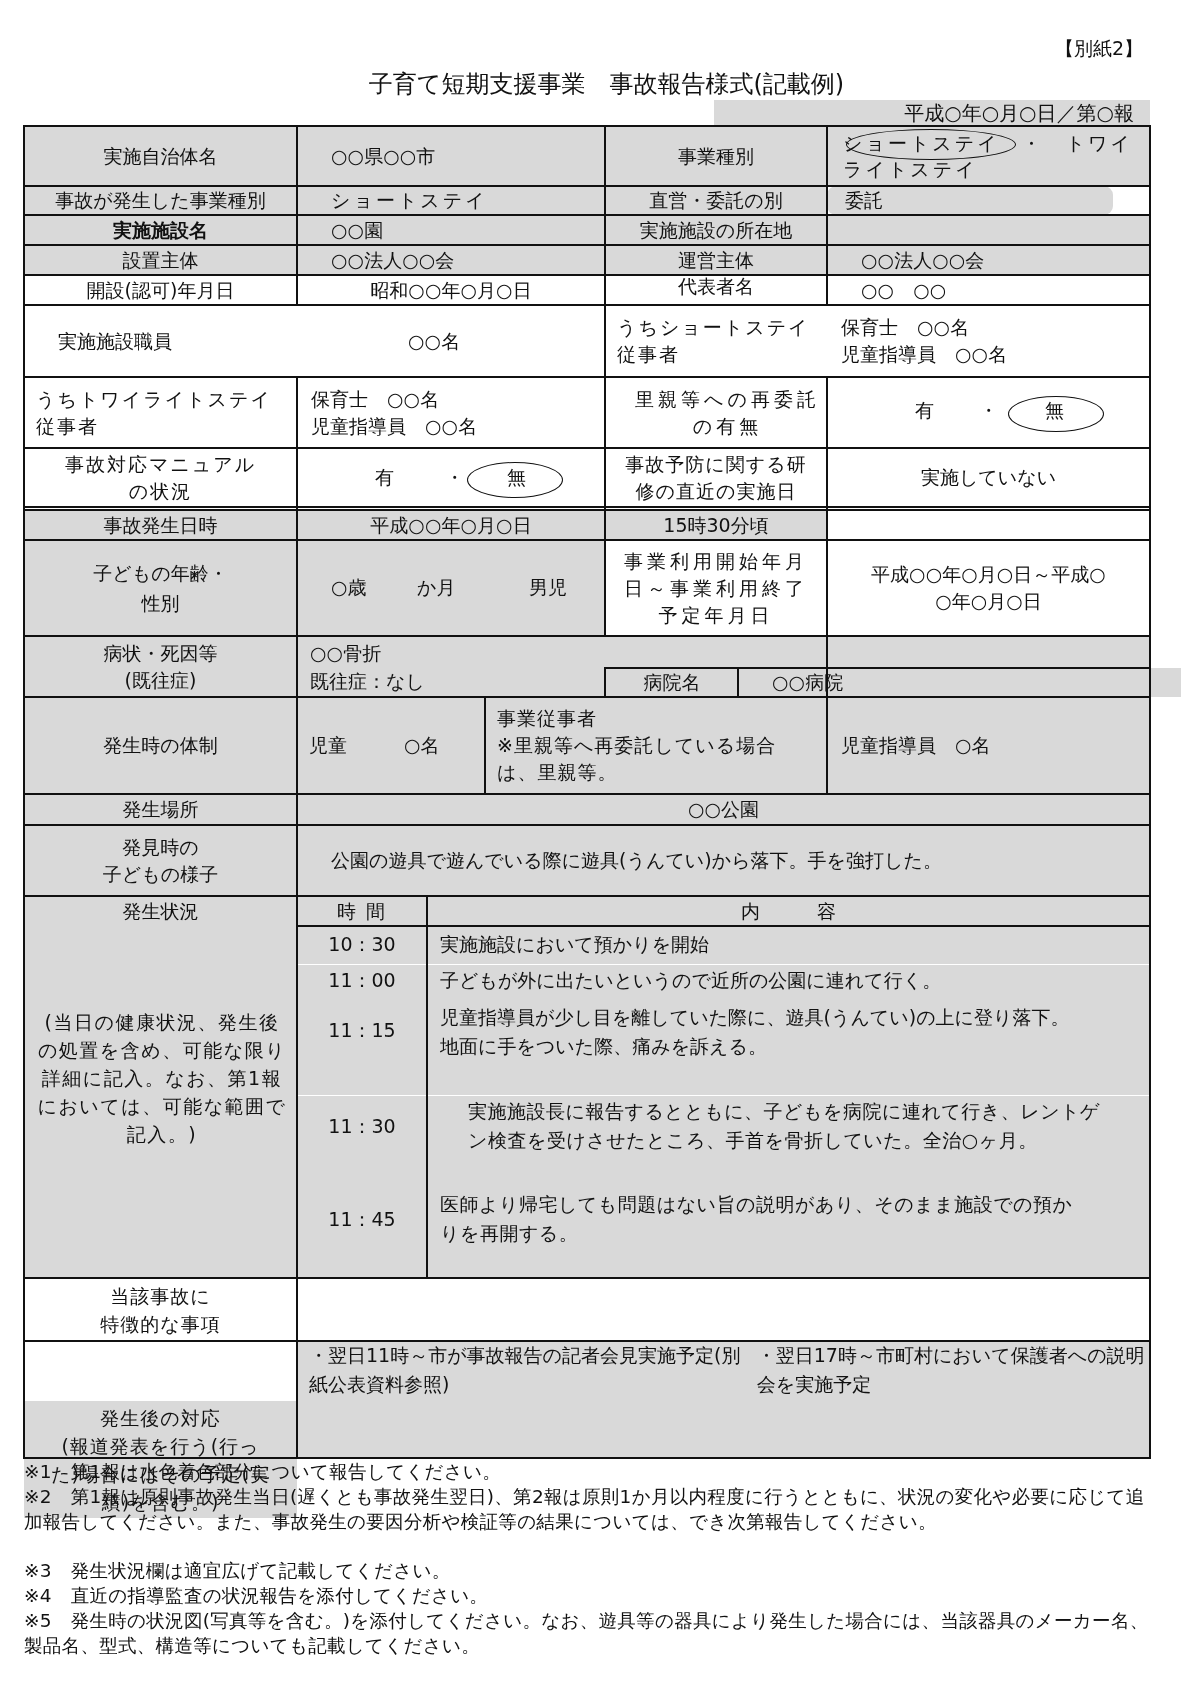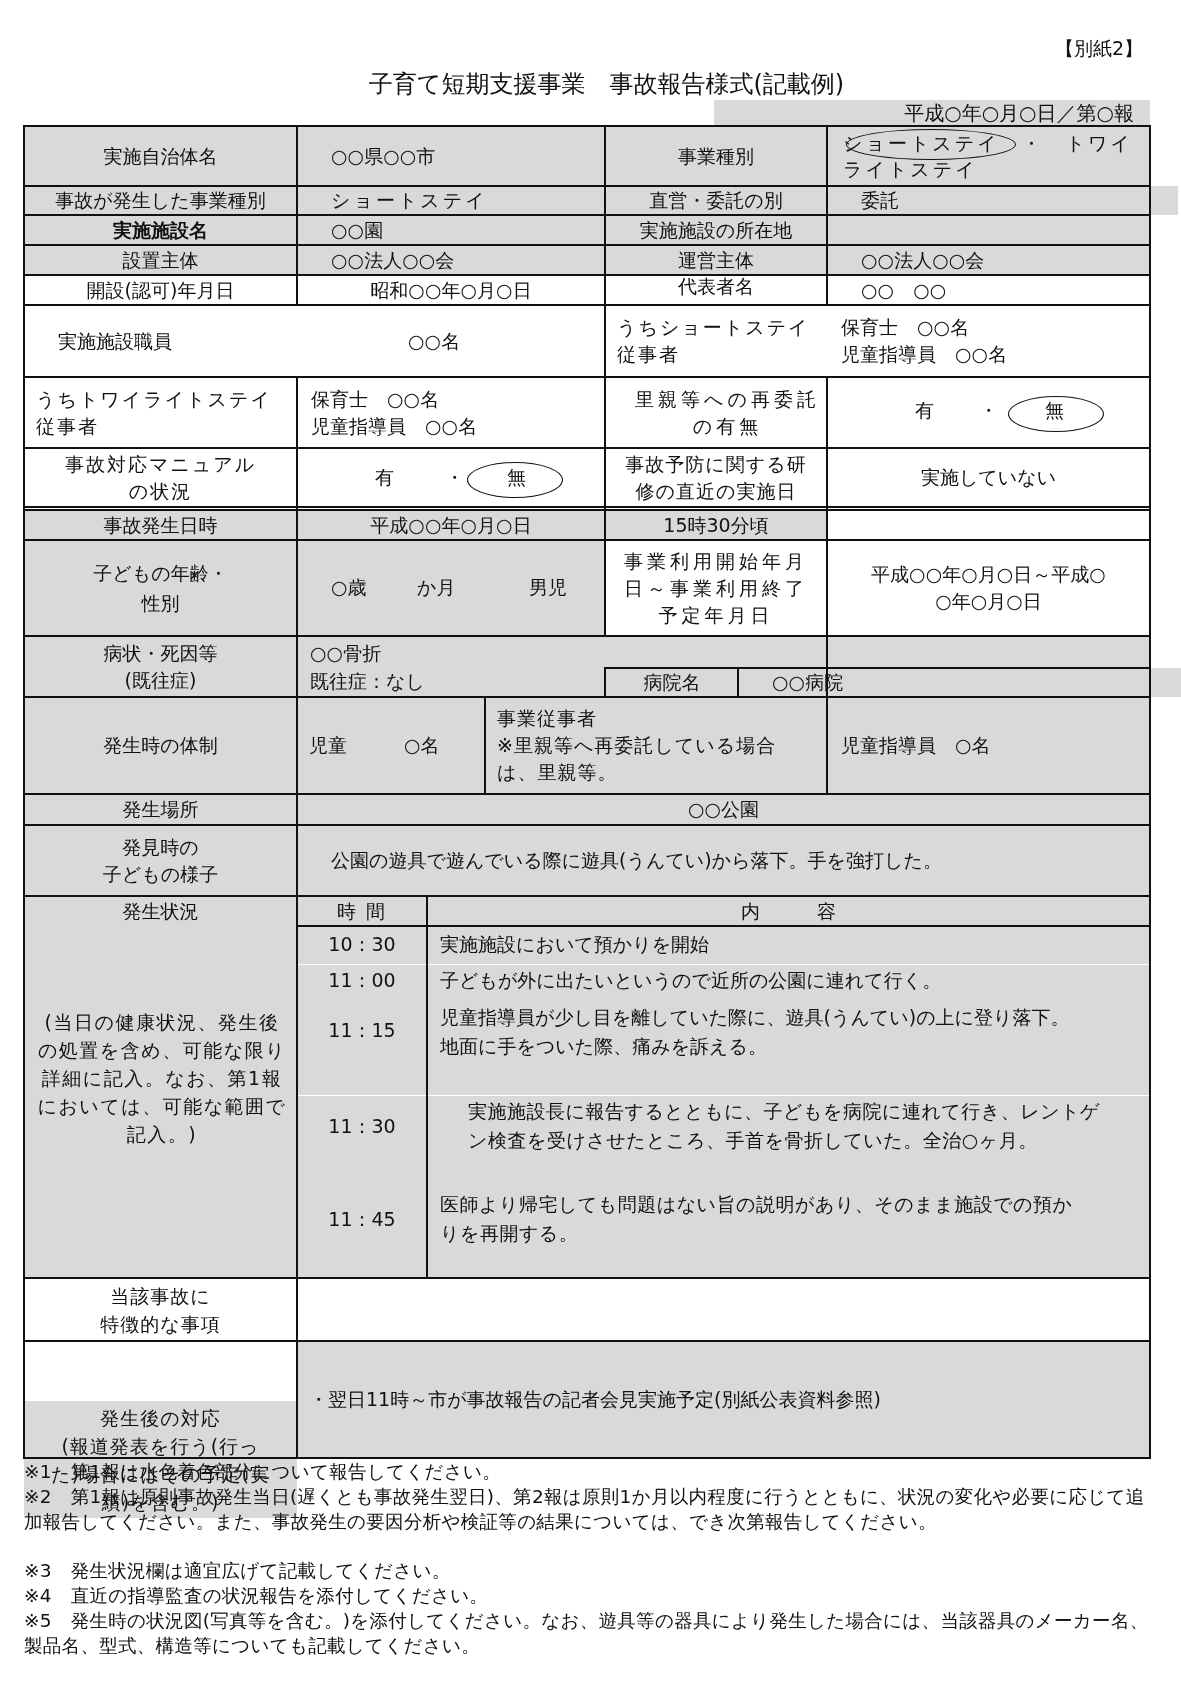--- a/index.html
+++ b/index.html
@@ -30,21 +30,21 @@
 <div class="cell c g" style="left:605px;top:126px;width:222px;height:60px;">事業種別</div>
 <div class="cell g" style="left:827px;top:126px;width:323px;height:60px;flex-direction:column;align-items:flex-start;justify-content:center;padding-left:16px;line-height:26px;">
   <span style="letter-spacing:3px;">ショートステイ　・　トワイ</span>
   <span style="letter-spacing:3px;">ライトステイ</span>
 </div>
 <div class="oval" style="left:846px;top:129px;width:170px;height:31px;"></div>
 
 <div class="cell c g" style="left:24px;top:186px;width:273px;height:29px;">事故が発生した事業種別</div>
 <div class="cell l g" style="left:297px;top:186px;width:308px;height:29px;padding-left:34px;letter-spacing:3px;">ショートステイ</div>
 <div class="cell c g" style="left:605px;top:186px;width:222px;height:29px;">直営・委託の別</div>
-<div class="cell l g" style="left:827px;top:186px;width:351px;height:29px;padding-left:34px;">委託</div>
+<div class="cell l g" style="left:827px;top:186px;width:286px;height:29px;padding-left:18px;border-radius:9px;">委託</div>
 
 <div class="cell c g" style="left:24px;top:215px;width:273px;height:30px;font-weight:bold;">実施施設名</div>
 <div class="cell l g" style="left:297px;top:215px;width:308px;height:30px;padding-left:34px;">○○園</div>
 <div class="cell c g" style="left:605px;top:215px;width:222px;height:30px;">実施施設の所在地</div>
 <div class="cell l g" style="left:827px;top:215px;width:323px;height:30px;"></div>
 
 <div class="cell c g" style="left:24px;top:245px;width:273px;height:30px;">設置主体</div>
 <div class="cell l g" style="left:297px;top:245px;width:308px;height:30px;padding-left:34px;">○○法人○○会</div>
 <div class="cell c g" style="left:605px;top:245px;width:222px;height:30px;">運営主体</div>
 <div class="cell l g" style="left:827px;top:245px;width:323px;height:30px;padding-left:34px;">○○法人○○会</div>
@@ -150,22 +150,23 @@
 りを再開する。</div>
 
 <div class="cell c w pre" style="left:24px;top:1278px;width:273px;height:63px;line-height:28px;letter-spacing:1px;">当該事故に
 特徴的な事項</div>
 <div class="cell l w" style="left:297px;top:1278px;width:853px;height:63px;"></div>
 
 <div class="cell c g pre" style="left:24px;top:1401px;width:273px;height:117px;line-height:28px;letter-spacing:1px;">発生後の対応
 (報道発表を行う(行っ
 た)場合にはその予定(実
 績)を含む。)</div>
-<div class="cell g" style="left:297px;top:1341px;width:853px;height:117px;flex-direction:column;align-items:flex-start;justify-content:center;padding-left:12px;line-height:29px;">
+<div class="cell g" style="left:297px;top:1341px;width:853px;height:117px;flex-direction:row;align-items:flex-start;justify-content:center;padding-left:12px;line-height:29px;">
   <span>・翌日11時～市が事故報告の記者会見実施予定(別紙公表資料参照)</span>
+  <span>・翌日17時～市町村において保護者への説明会を実施予定</span>
 </div>
 
 <div class="hl" style="left:24px;top:125px;width:1127px;"></div>
 <div class="hl" style="left:24px;top:185px;width:1127px;"></div>
 <div class="hl" style="left:24px;top:214px;width:1127px;"></div>
 <div class="hl" style="left:24px;top:244px;width:1127px;"></div>
 <div class="hl" style="left:24px;top:274px;width:1127px;"></div>
 <div class="hl" style="left:24px;top:304px;width:1127px;"></div>
 <div class="hl" style="left:24px;top:376px;width:1127px;"></div>
 <div class="hl" style="left:24px;top:447px;width:1127px;"></div>

